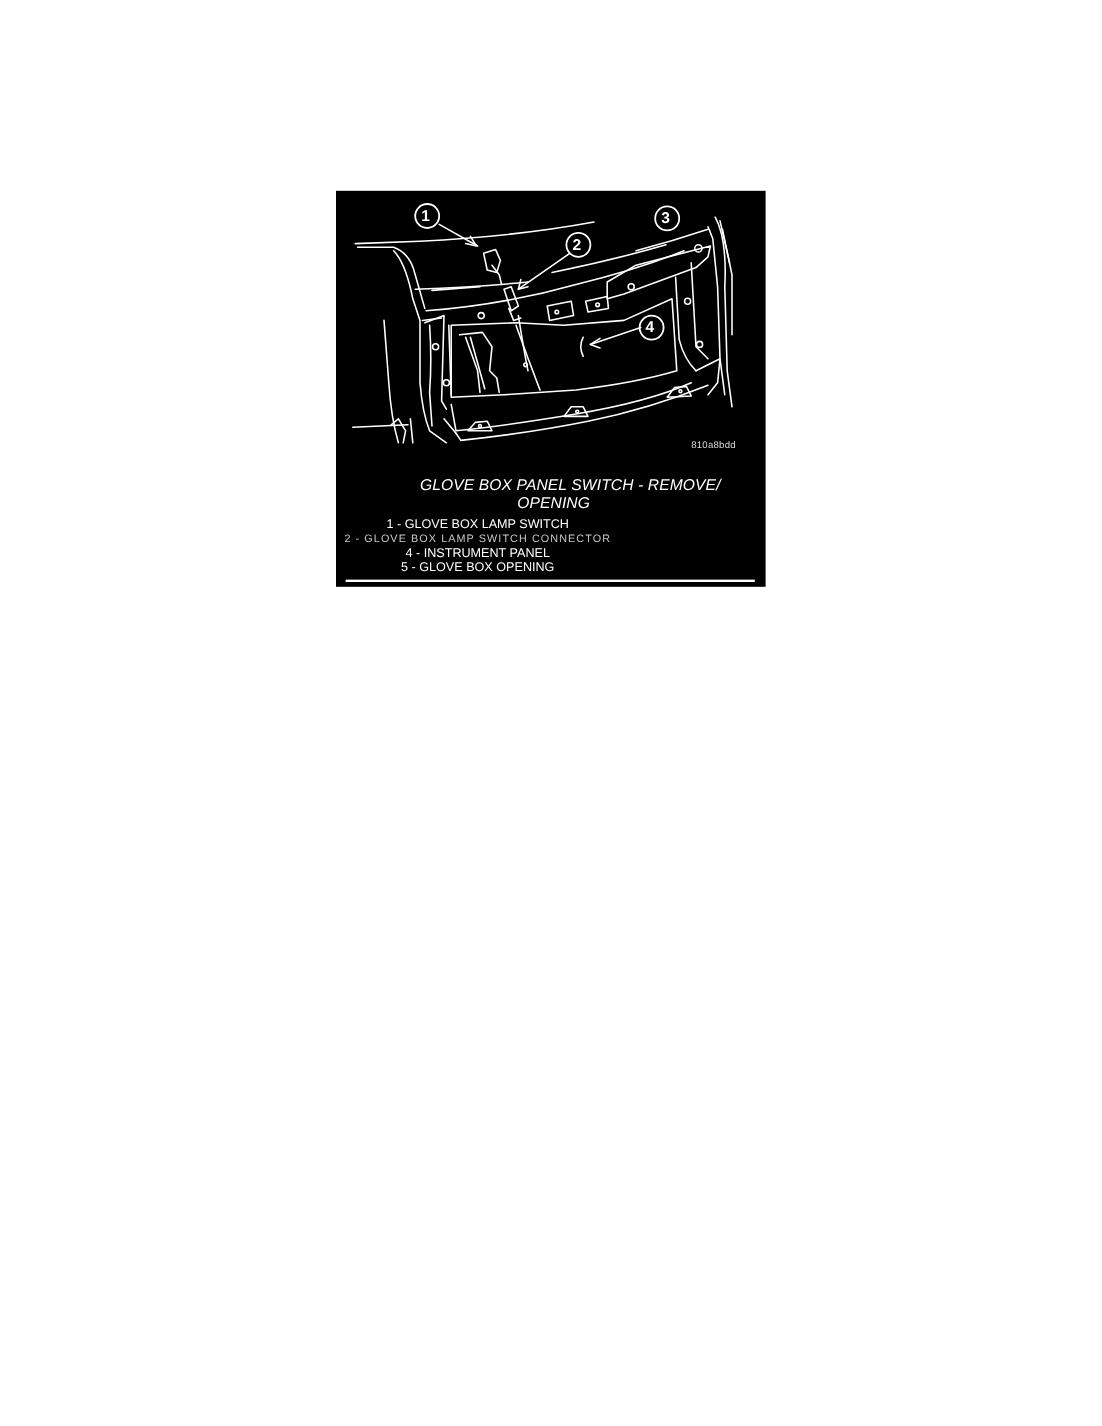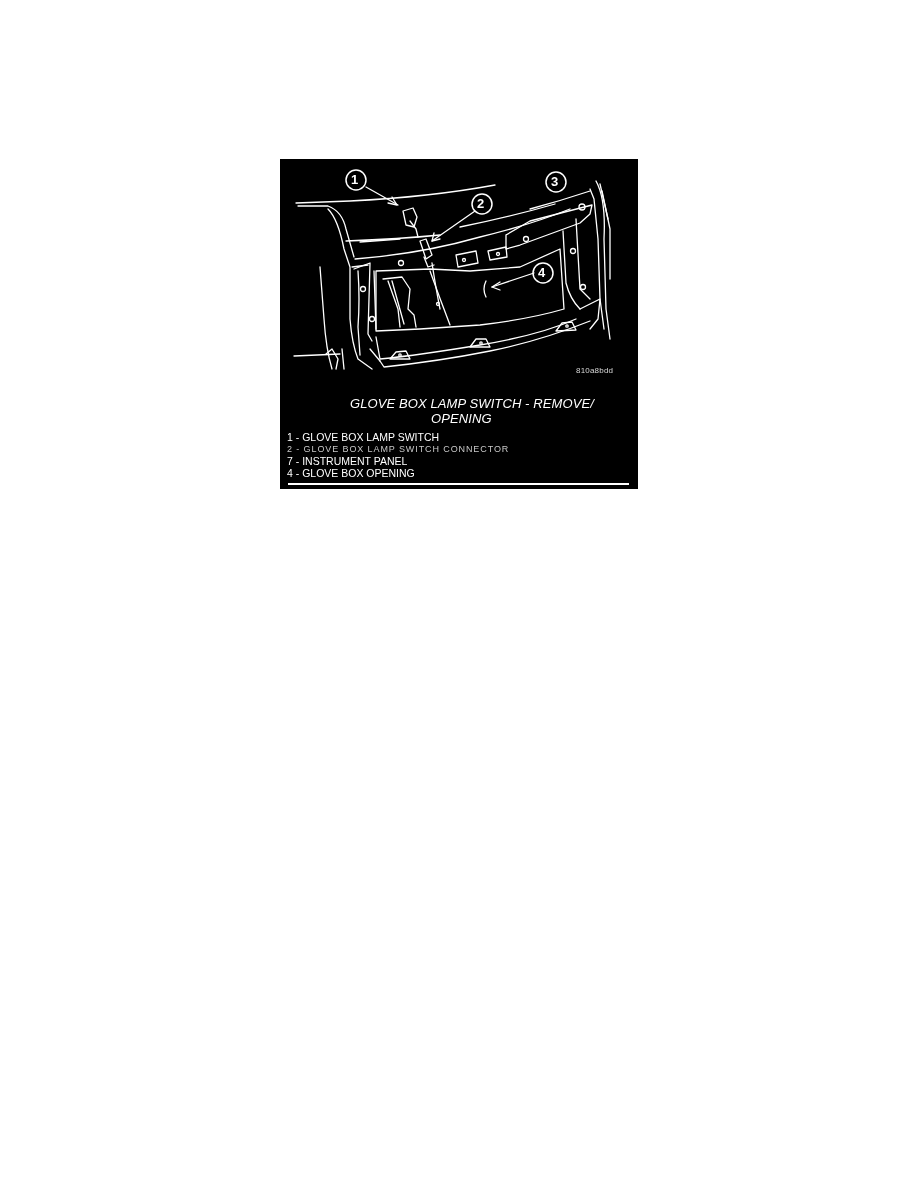--- a/index.html
+++ b/index.html
@@ -59,20 +59,21 @@
       top: 272px;
       margin: 0;
       padding: 0;
       list-style: none;
     }
     .legend li {
       color: #ffffff;
       font-size: 10.5px;
       line-height: 12px;
       white-space: nowrap;
+      text-align: center;
     }
     .legend li.dim {
       color: #c8c8c8;
       font-size: 9px;
       letter-spacing: 0.9px;
     }
     .rule {
       position: absolute;
       left: 8px;
       top: 324px;
@@ -166,25 +167,25 @@
   </svg>
 
   <span class="callout-number" style="position:absolute;left:71px;top:13px;color:#fff;font-weight:bold;font-size:13px;">1</span>
   <span class="callout-number" style="position:absolute;left:197px;top:37px;color:#fff;font-weight:bold;font-size:13px;">2</span>
   <span class="callout-number" style="position:absolute;left:271px;top:15px;color:#fff;font-weight:bold;font-size:13px;">3</span>
   <span class="callout-number" style="position:absolute;left:258px;top:106px;color:#fff;font-weight:bold;font-size:13px;">4</span>
 
   <div class="code">810a8bdd</div>
 
   <div class="title">
-    <span class="l1">GLOVE BOX LAMP SWITCH - REMOVE/</span>
+    <span class="l1">GLOVE BOX PANEL SWITCH - REMOVE/</span>
     <span class="l2">OPENING</span>
   </div>
 
   <ul class="legend">
     <li>1 - GLOVE BOX LAMP SWITCH</li>
     <li class="dim">2 - GLOVE BOX LAMP SWITCH CONNECTOR</li>
-    <li>7 - INSTRUMENT PANEL</li>
-    <li>4 - GLOVE BOX OPENING</li>
+    <li>4 - INSTRUMENT PANEL</li>
+    <li>5 - GLOVE BOX OPENING</li>
   </ul>
 
   <div class="rule"></div>
 </div>
 
 </body></html>

